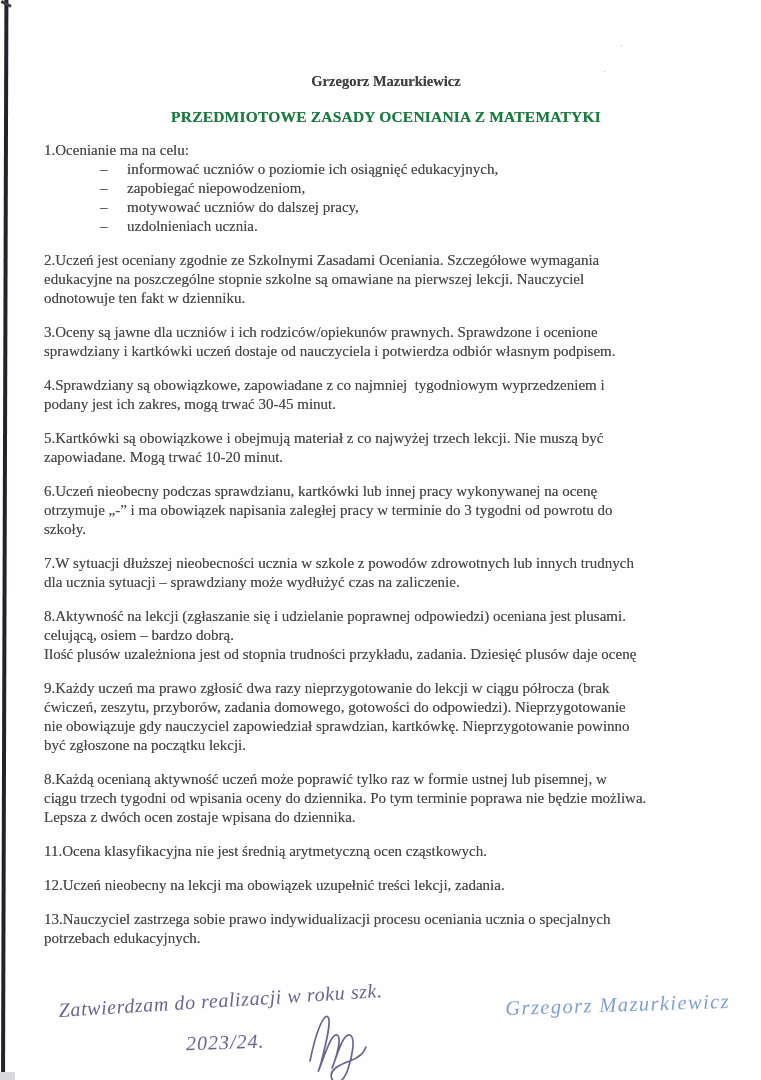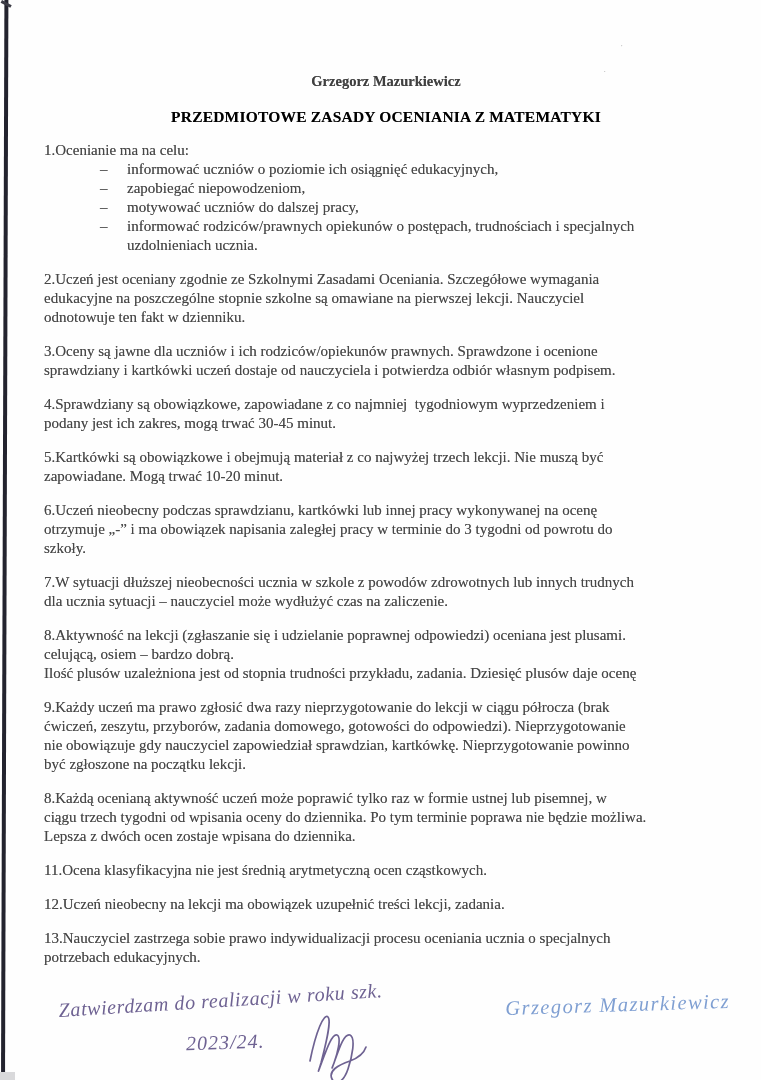--- a/index.html
+++ b/index.html
@@ -67,21 +67,21 @@
     line-height: 19px;
     color: #404040;
   }
   .doc-title {
     text-align: center;
     font-weight: bold;
     font-size: 15.5px;
     line-height: 19px;
     letter-spacing: 0.2px;
     margin-top: 16px;
-    color: #000000;
+    color: #15803d;
   }
   .body-text { margin-top: 15px; }
   .para + .para { margin-top: 15px; }
   .ln {
     font-size: 15px;
     line-height: 19px;
     white-space: pre;
   }
   .bullets { margin: 0; }
   .bullet {
@@ -159,21 +159,20 @@
             <span class="dash">–</span>
             <span class="btext"><span class="ln">zapobiegać niepowodzeniom,</span></span>
           </div>
           <div class="bullet">
             <span class="dash">–</span>
             <span class="btext"><span class="ln">motywować uczniów do dalszej pracy,</span></span>
           </div>
           <div class="bullet">
             <span class="dash">–</span>
             <span class="btext">
-              <div class="ln">informować rodziców/prawnych opiekunów o postępach, trudnościach i specjalnych</div>
               <div class="ln">uzdolnieniach ucznia.</div>
             </span>
           </div>
         </div>
       </div>
 
       <div class="para">
         <div class="ln">2.Uczeń jest oceniany zgodnie ze Szkolnymi Zasadami Oceniania. Szczegółowe wymagania</div>
         <div class="ln">edukacyjne na poszczególne stopnie szkolne są omawiane na pierwszej lekcji. Nauczyciel</div>
         <div class="ln">odnotowuje ten fakt w dzienniku.</div>
@@ -195,21 +194,21 @@
       </div>
 
       <div class="para">
         <div class="ln">6.Uczeń nieobecny podczas sprawdzianu, kartkówki lub innej pracy wykonywanej na ocenę</div>
         <div class="ln">otrzymuje „-” i ma obowiązek napisania zaległej pracy w terminie do 3 tygodni od powrotu do</div>
         <div class="ln">szkoły.</div>
       </div>
 
       <div class="para">
         <div class="ln">7.W sytuacji dłuższej nieobecności ucznia w szkole z powodów zdrowotnych lub innych trudnych</div>
-        <div class="ln">dla ucznia sytuacji – nauczyciel może wydłużyć czas na zaliczenie.</div>
+        <div class="ln">dla ucznia sytuacji – sprawdziany może wydłużyć czas na zaliczenie.</div>
       </div>
 
       <div class="para">
         <div class="ln">8.Aktywność na lekcji (zgłaszanie się i udzielanie poprawnej odpowiedzi) oceniana jest plusami.</div>
         <div class="ln">celującą, osiem – bardzo dobrą.</div>
         <div class="ln">Ilość plusów uzależniona jest od stopnia trudności przykładu, zadania. Dziesięć plusów daje ocenę</div>
       </div>
 
       <div class="para">
         <div class="ln">9.Każdy uczeń ma prawo zgłosić dwa razy nieprzygotowanie do lekcji w ciągu półrocza (brak</div>

